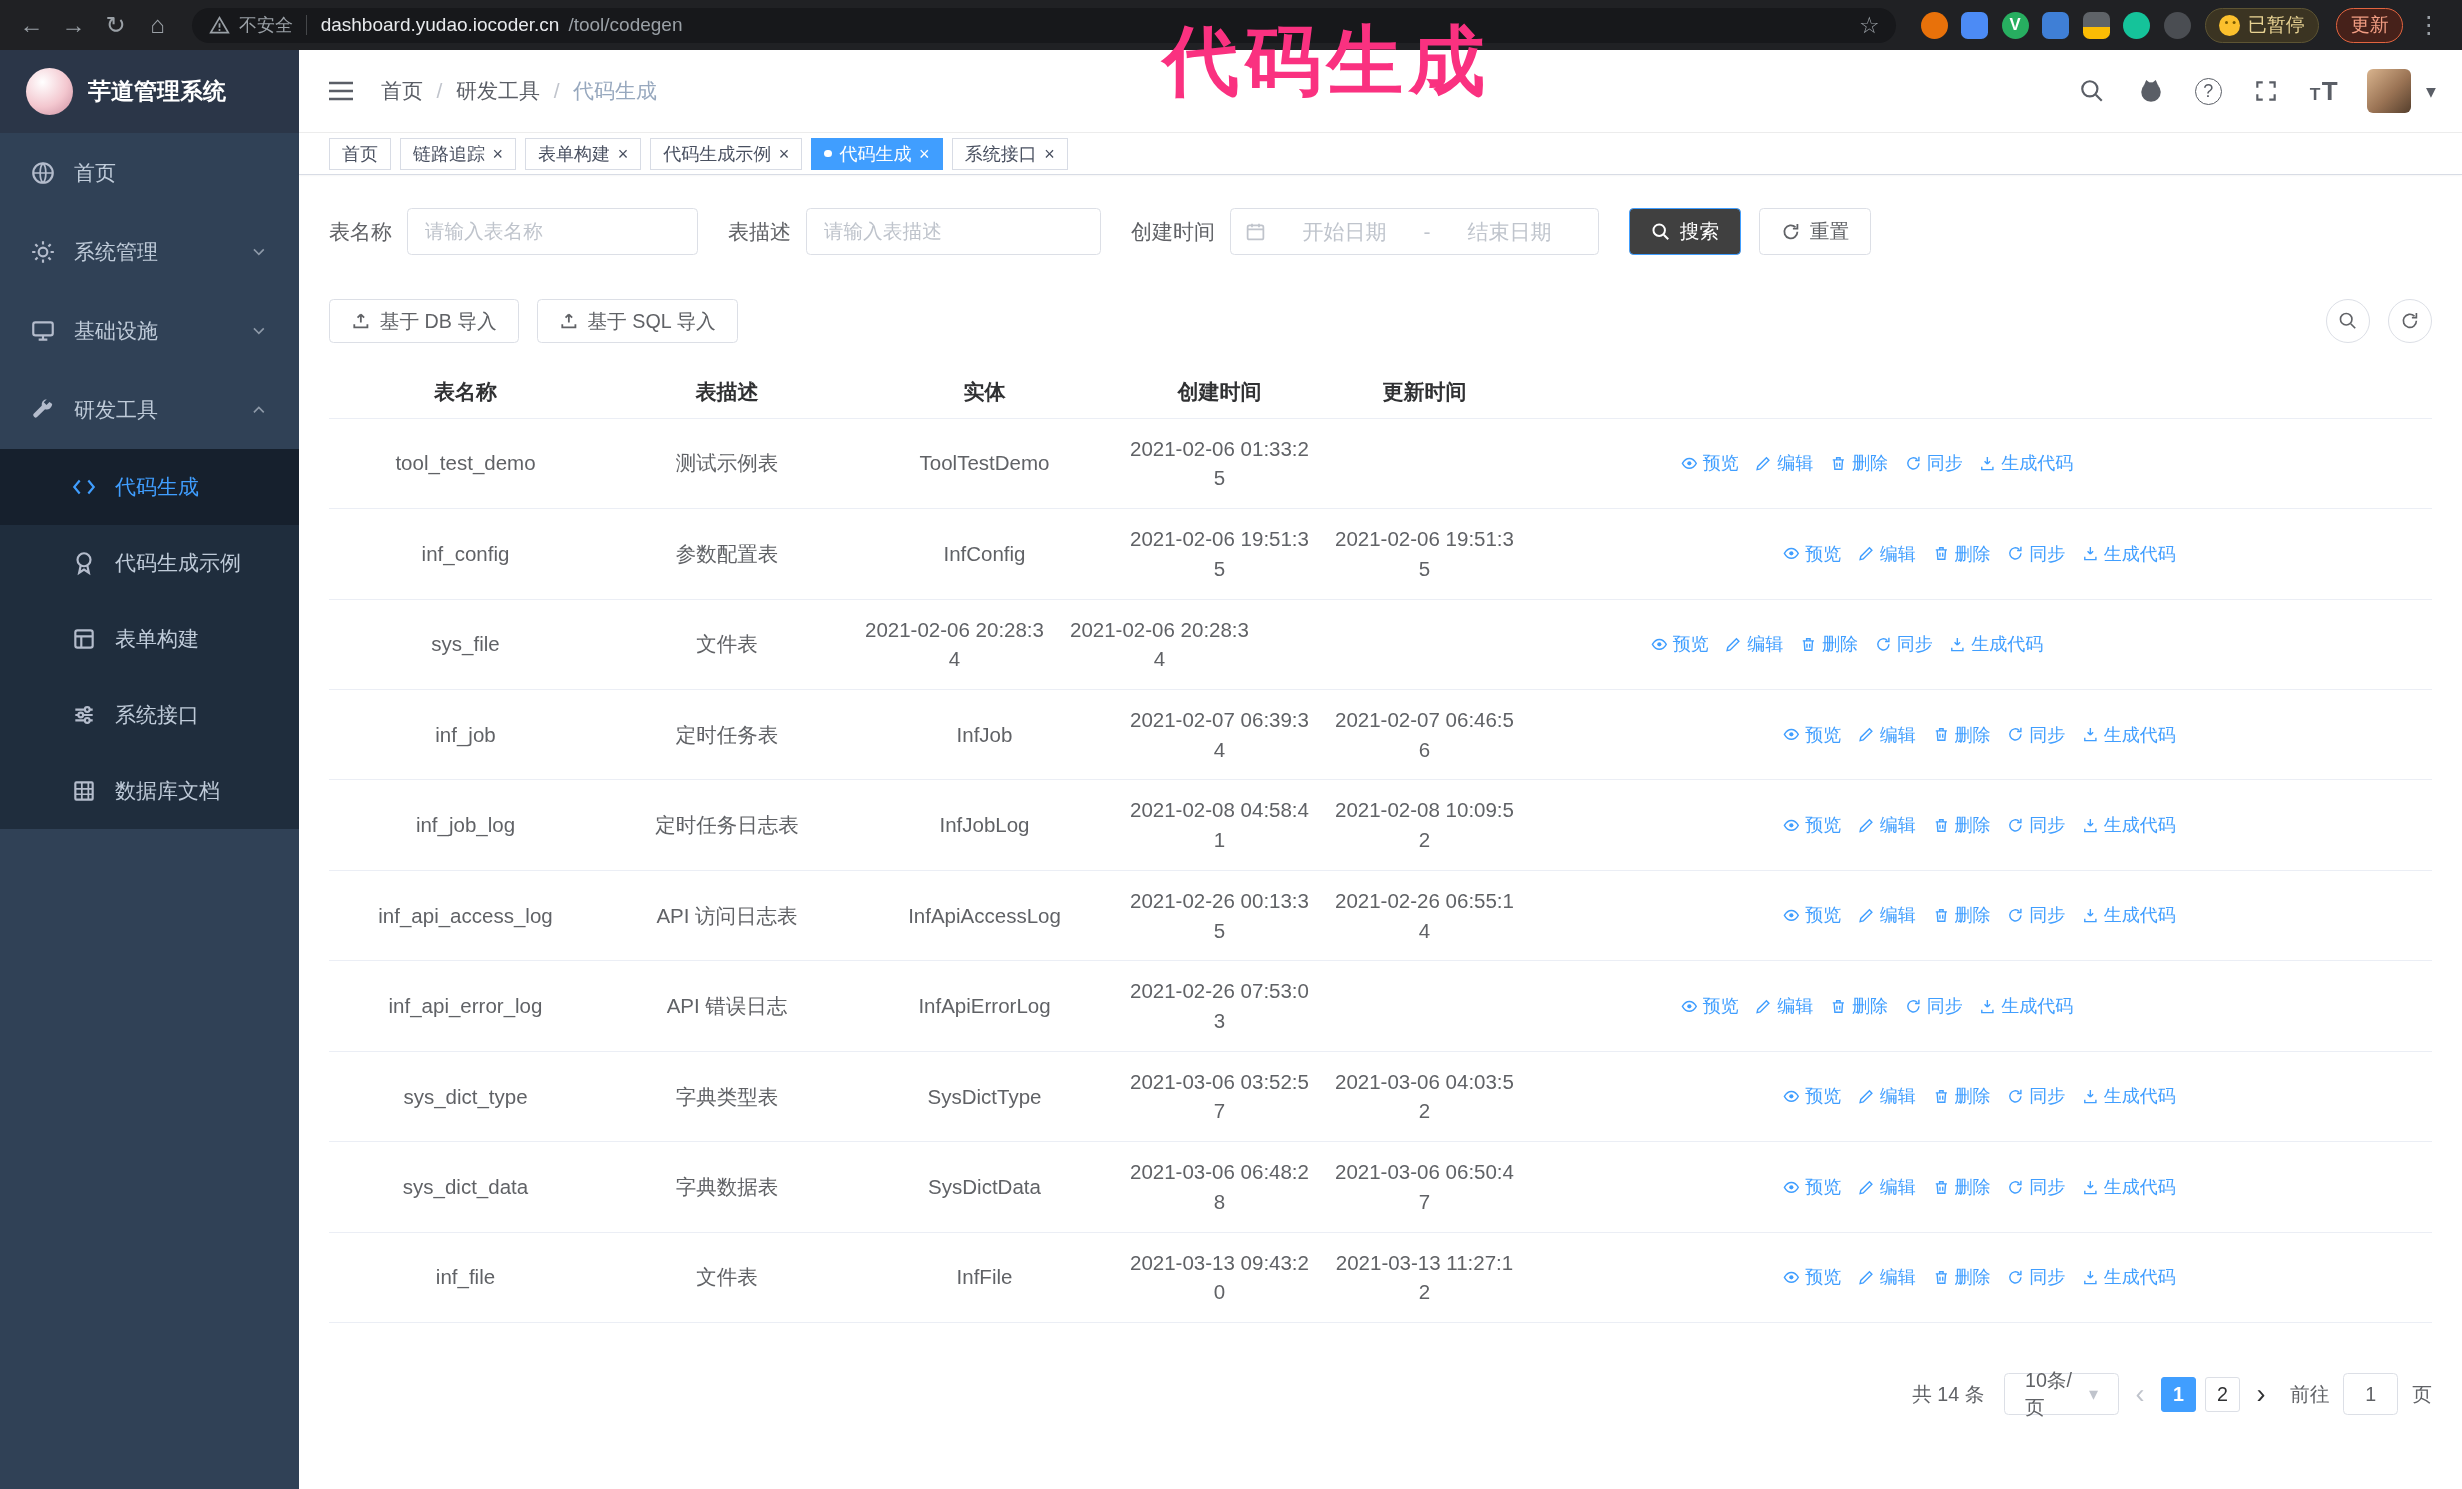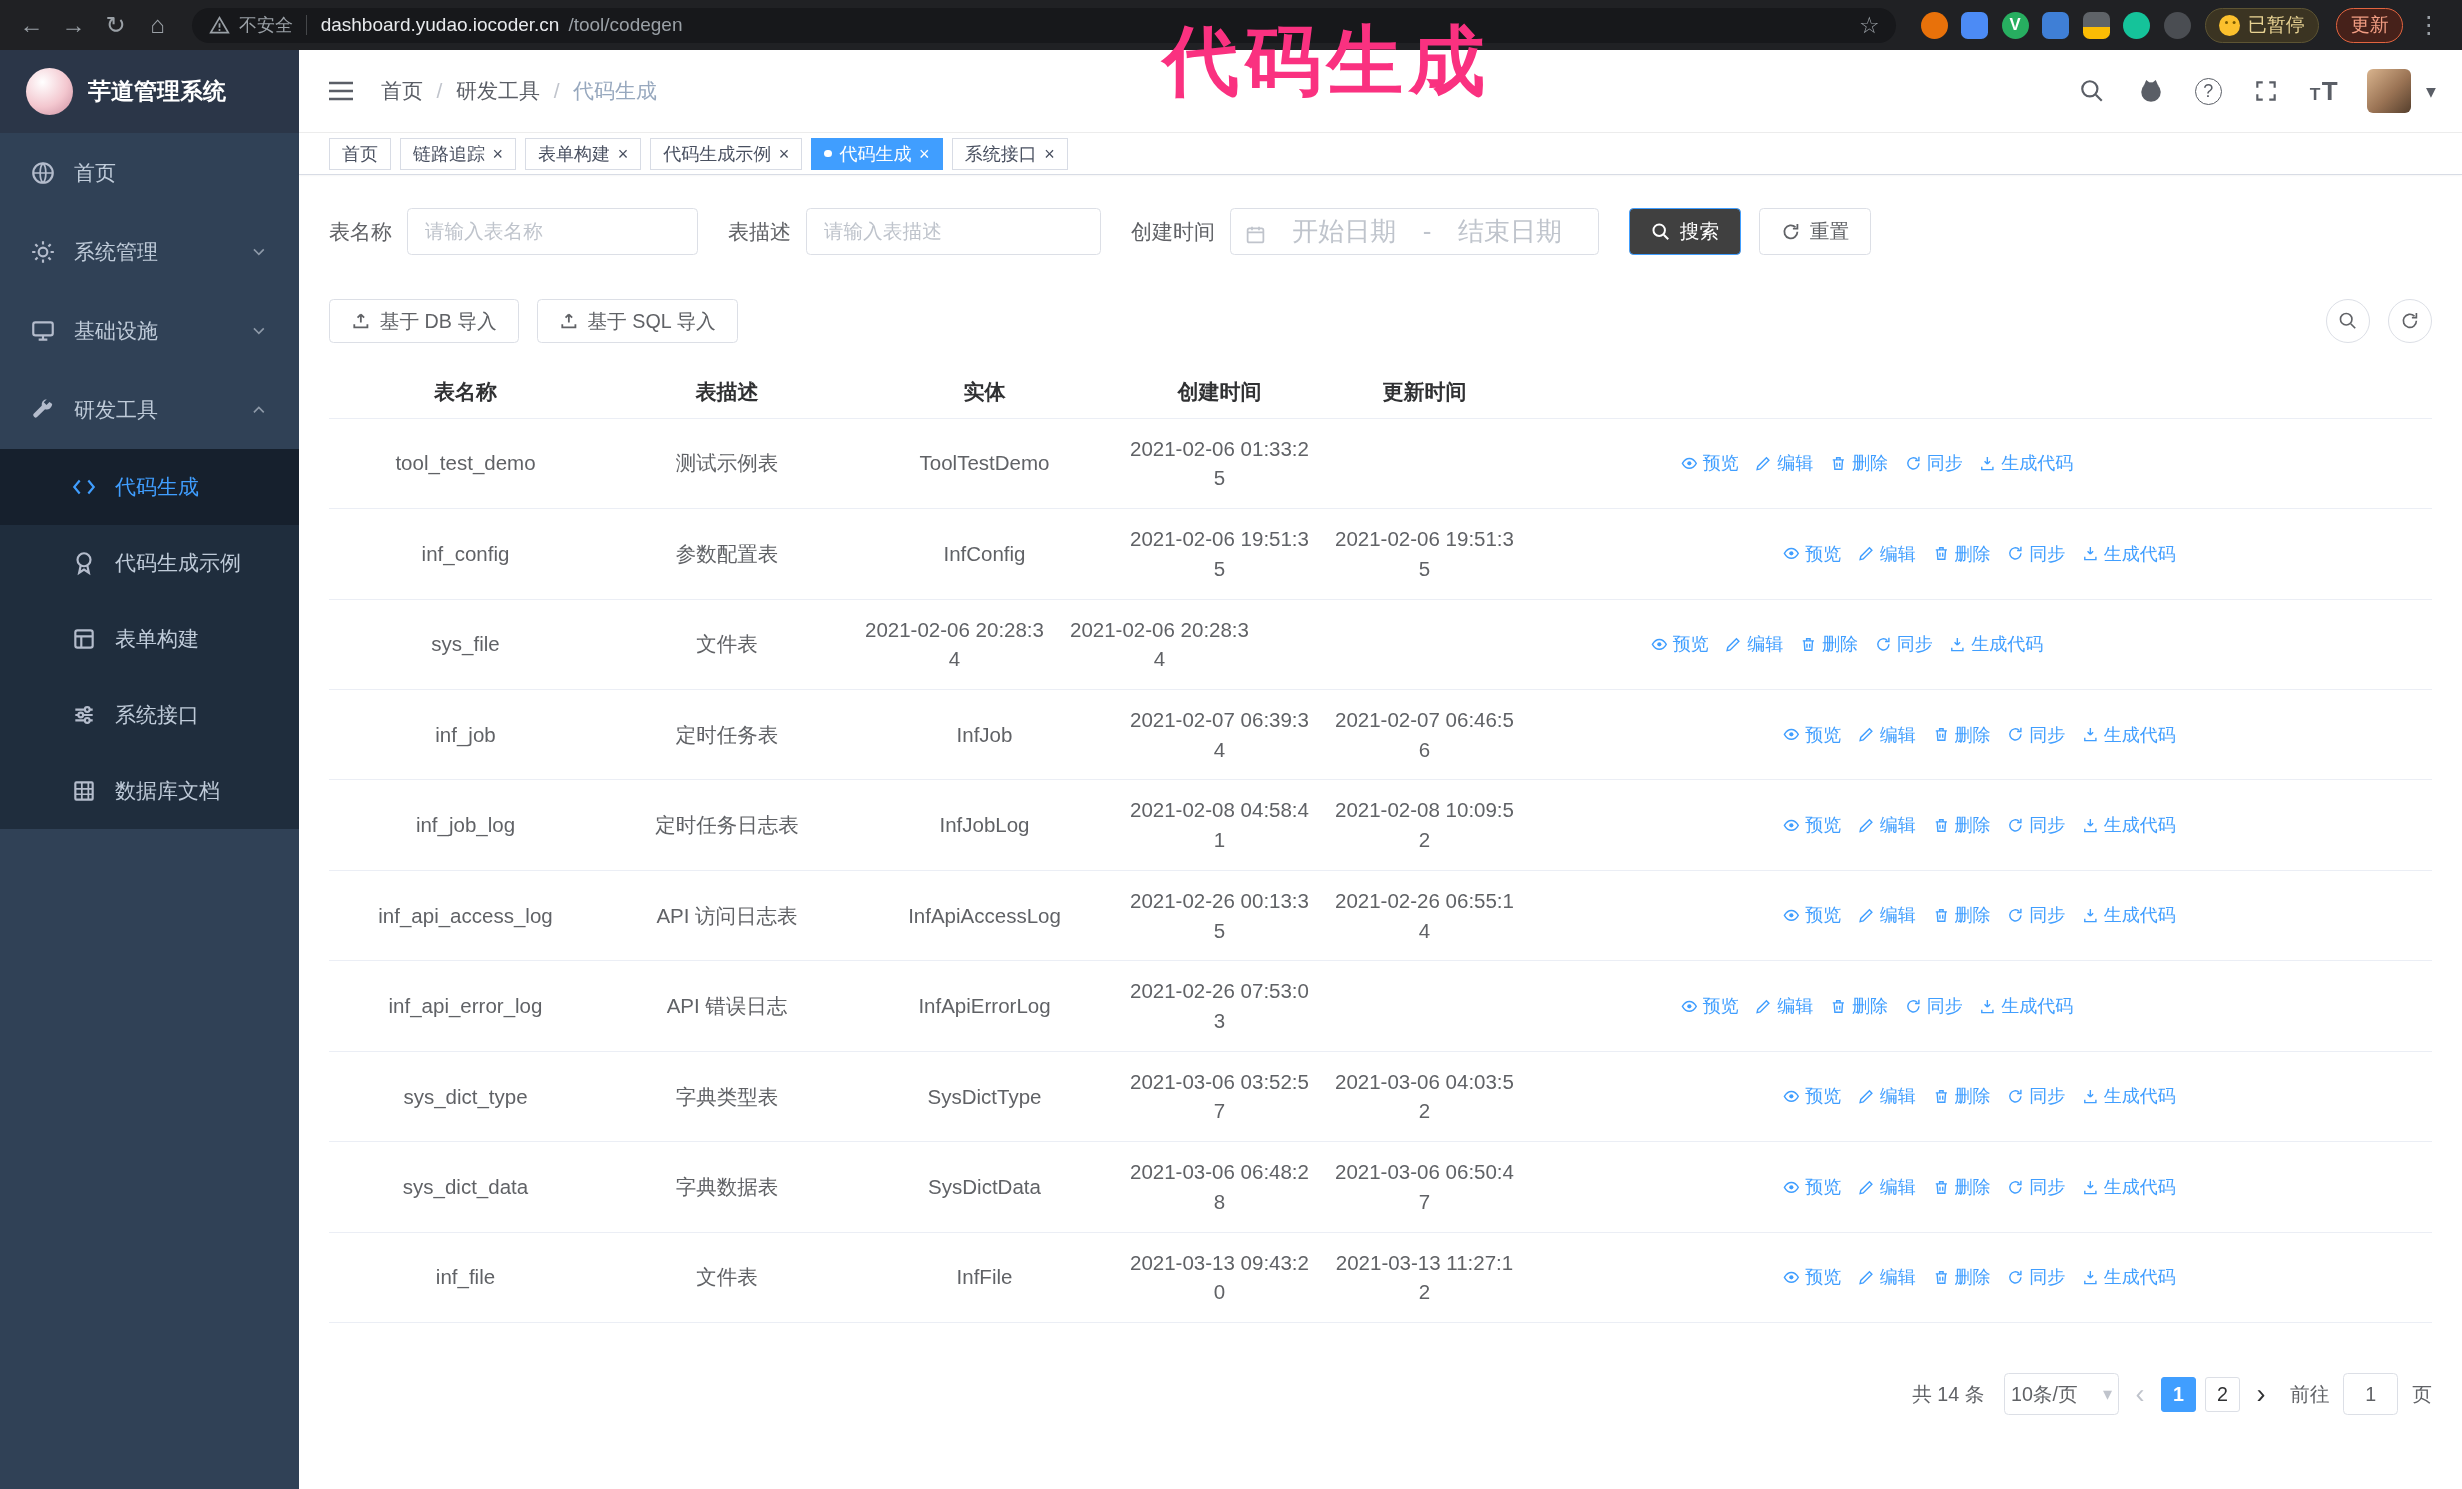--- a/index.html
+++ b/index.html
@@ -70,21 +70,21 @@
 
 
 .content{flex:1;padding:33px 30px 0;min-width:0}
 .filters{display:flex;align-items:center;gap:30px;flex-wrap:nowrap}
 .fgroup{display:flex;align-items:center;gap:15px}
 .flabel{font-size:21px;color:#606266;white-space:nowrap}
 .finput{height:47px;border:0.8px solid #dcdfe6;border-radius:4.5px;font-size:19.7px;padding:0 16.7px;color:#4d7c0f;outline:none}
 .finput::placeholder{color:#bfc4cc}
 .name-input{width:291px}
 .desc-input{width:295px}
-.dateinput{width:369px;height:47px;border:0.8px solid #dcdfe6;border-radius:4.5px;display:flex;align-items:center;padding:0 13.6px;gap:4px;color:#bfc4cc;font-size:26px}
+.dateinput{width:369px;height:47px;border:0.8px solid #dcdfe6;border-radius:4.5px;display:flex;align-items:center;padding:0 13.6px;gap:4px;color:#bfc4cc;font-size:21px}
 .cal{width:21px;height:21px;color:#c0c4cc;flex-shrink:0}
 .cal svg{width:100%;height:100%}
 .dph{flex:1;text-align:center;white-space:nowrap}
 .dsep{color:#bfc4cc}
 .btn{height:47px;border-radius:4.5px;font-size:19.7px;display:inline-flex;align-items:center;gap:9px;padding:0 21px;cursor:pointer;border:0.8px solid #dcdfe6;background:#fff;color:#606266;white-space:nowrap}
 .btn.primary{background:#404040;border-color:#409eff;color:#fff}
 .bic{width:19.7px;height:19.7px;flex-shrink:0}
 .bic svg{width:100%;height:100%}
 .btnrow{display:flex;align-items:center;margin-top:44px;gap:18px}
 .btnrow .btn{height:44px}
@@ -104,21 +104,21 @@
 .c-created{width:205px;word-break:break-all}
 .c-updated{width:205px;word-break:break-all}
 .c-ops{flex:1;display:flex;align-items:center;justify-content:center;gap:16.7px}
 .c-ops-h{flex:1;text-align:center}
 .op{color:#409eff;font-size:18px;display:inline-flex;align-items:center;gap:5.3px;text-decoration:none;cursor:pointer;white-space:nowrap}
 .op svg{width:16.7px;height:16.7px}
 
 
 .pagination{display:flex;align-items:center;justify-content:flex-end;gap:12px;margin-top:50px;font-size:19.7px;color:#606266;padding-bottom:18px}
 .ptotal{margin-right:7.6px;white-space:nowrap}
-.psel{width:115px;height:42px;border:0.8px solid #dcdfe6;border-radius:4.5px;display:flex;align-items:center;justify-content:space-between;padding:0 6px;color:#606266;cursor:pointer}
+.psel{width:115px;height:42px;border:0.8px solid #dcdfe6;border-radius:4.5px;display:flex;align-items:center;justify-content:space-between;padding:0 20px;color:#606266;cursor:pointer}
 .psel .caret2{color:#c0c4cc;font-size:18px}
 .parrow{font-size:27px;color:#c0c4cc;padding:0 4.5px;cursor:pointer;line-height:1}
 .parrow.next{color:#303133}
 .pbtn{min-width:35px;height:35px;border-radius:3px;display:inline-flex;align-items:center;justify-content:center;font-size:19.7px;color:#303133;background:#fff;border:0.8px solid #dcdfe6;cursor:pointer}
 .pbtn.active{background:#409eff;color:#fff;border-color:#409eff;font-weight:bold}
 .goto{display:flex;align-items:center;gap:14px;margin-left:8px;white-space:nowrap}
 .goto-input{width:55px;height:42px;border:0.8px solid #dcdfe6;border-radius:4.5px;text-align:center;font-size:19.7px;color:#606266;outline:none}
 
 
 .annotation{position:absolute;top:10.6px;left:1327px;transform:translateX(-50%);font-size:76px;font-weight:bold;color:#fa3180;letter-spacing:6px;z-index:50;pointer-events:none;white-space:nowrap}

